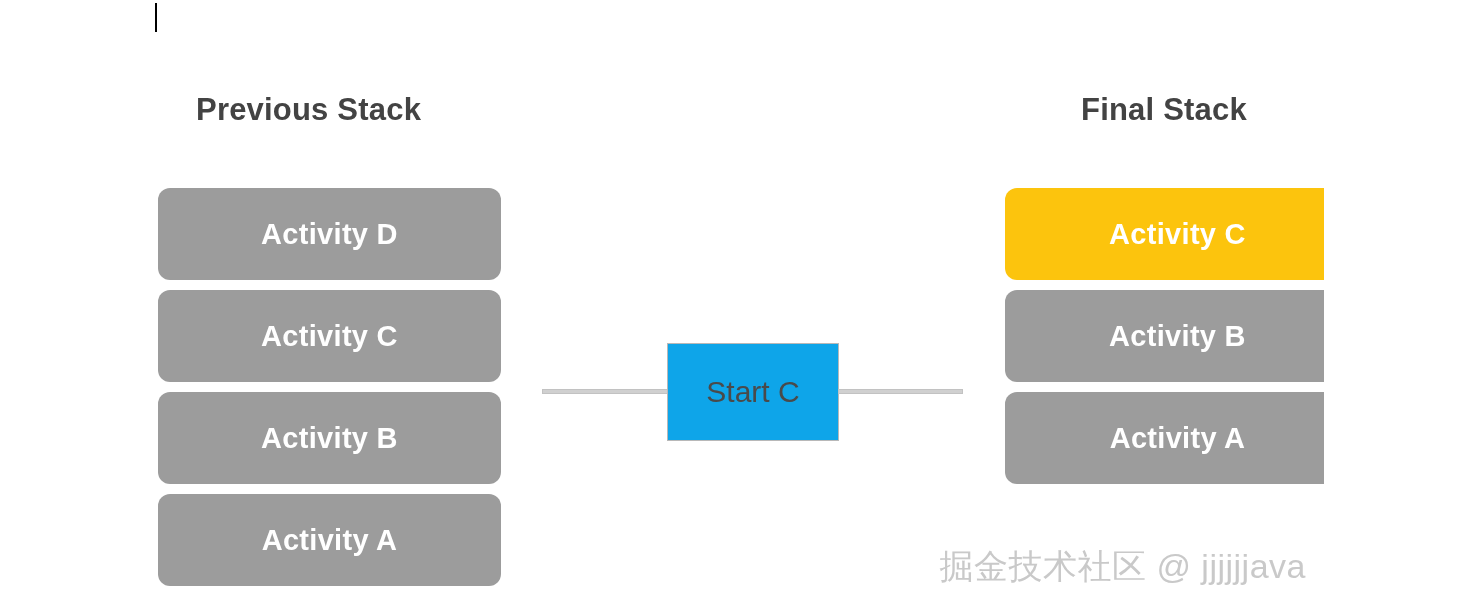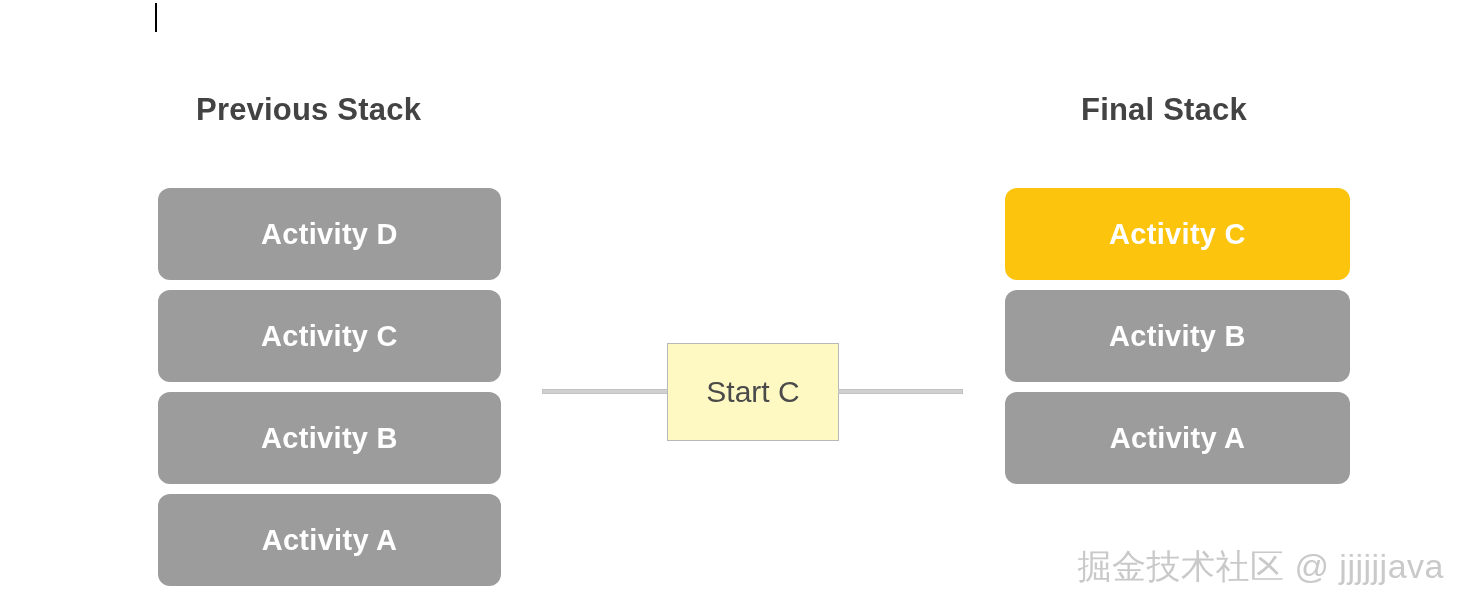--- a/index.html
+++ b/index.html
@@ -7,21 +7,21 @@
     margin: 0;
     padding: 0;
     background: #ffffff;
   }
   body {
     font-family: "Liberation Sans", sans-serif;
     -webkit-font-smoothing: antialiased;
   }
   #canvas {
     position: relative;
-    width: 1462px;
+    width: 1324px;
     height: 604px;
     background: #ffffff;
     overflow: hidden;
   }
 
   
   .caret {
     position: absolute;
     left: 155px;
     top: 3px;
@@ -89,21 +89,21 @@
   }
   #connector-left  { left: 0px;   width: 126px; }
   #connector-right { left: 296px; width: 125px; }
 
   #start-box {
     position: absolute;
     left: 125px;
     top: 0px;
     width: 172px;
     height: 98px;
-    background: #fef9c3;
+    background: #0ea5e9;
     border: 1px solid #b8b8b8;
     box-sizing: border-box;
     display: flex;
     align-items: center;
     justify-content: center;
   }
   #start-label {
     font-size: 30px;
     font-weight: normal;
     color: #4a4a4a;

